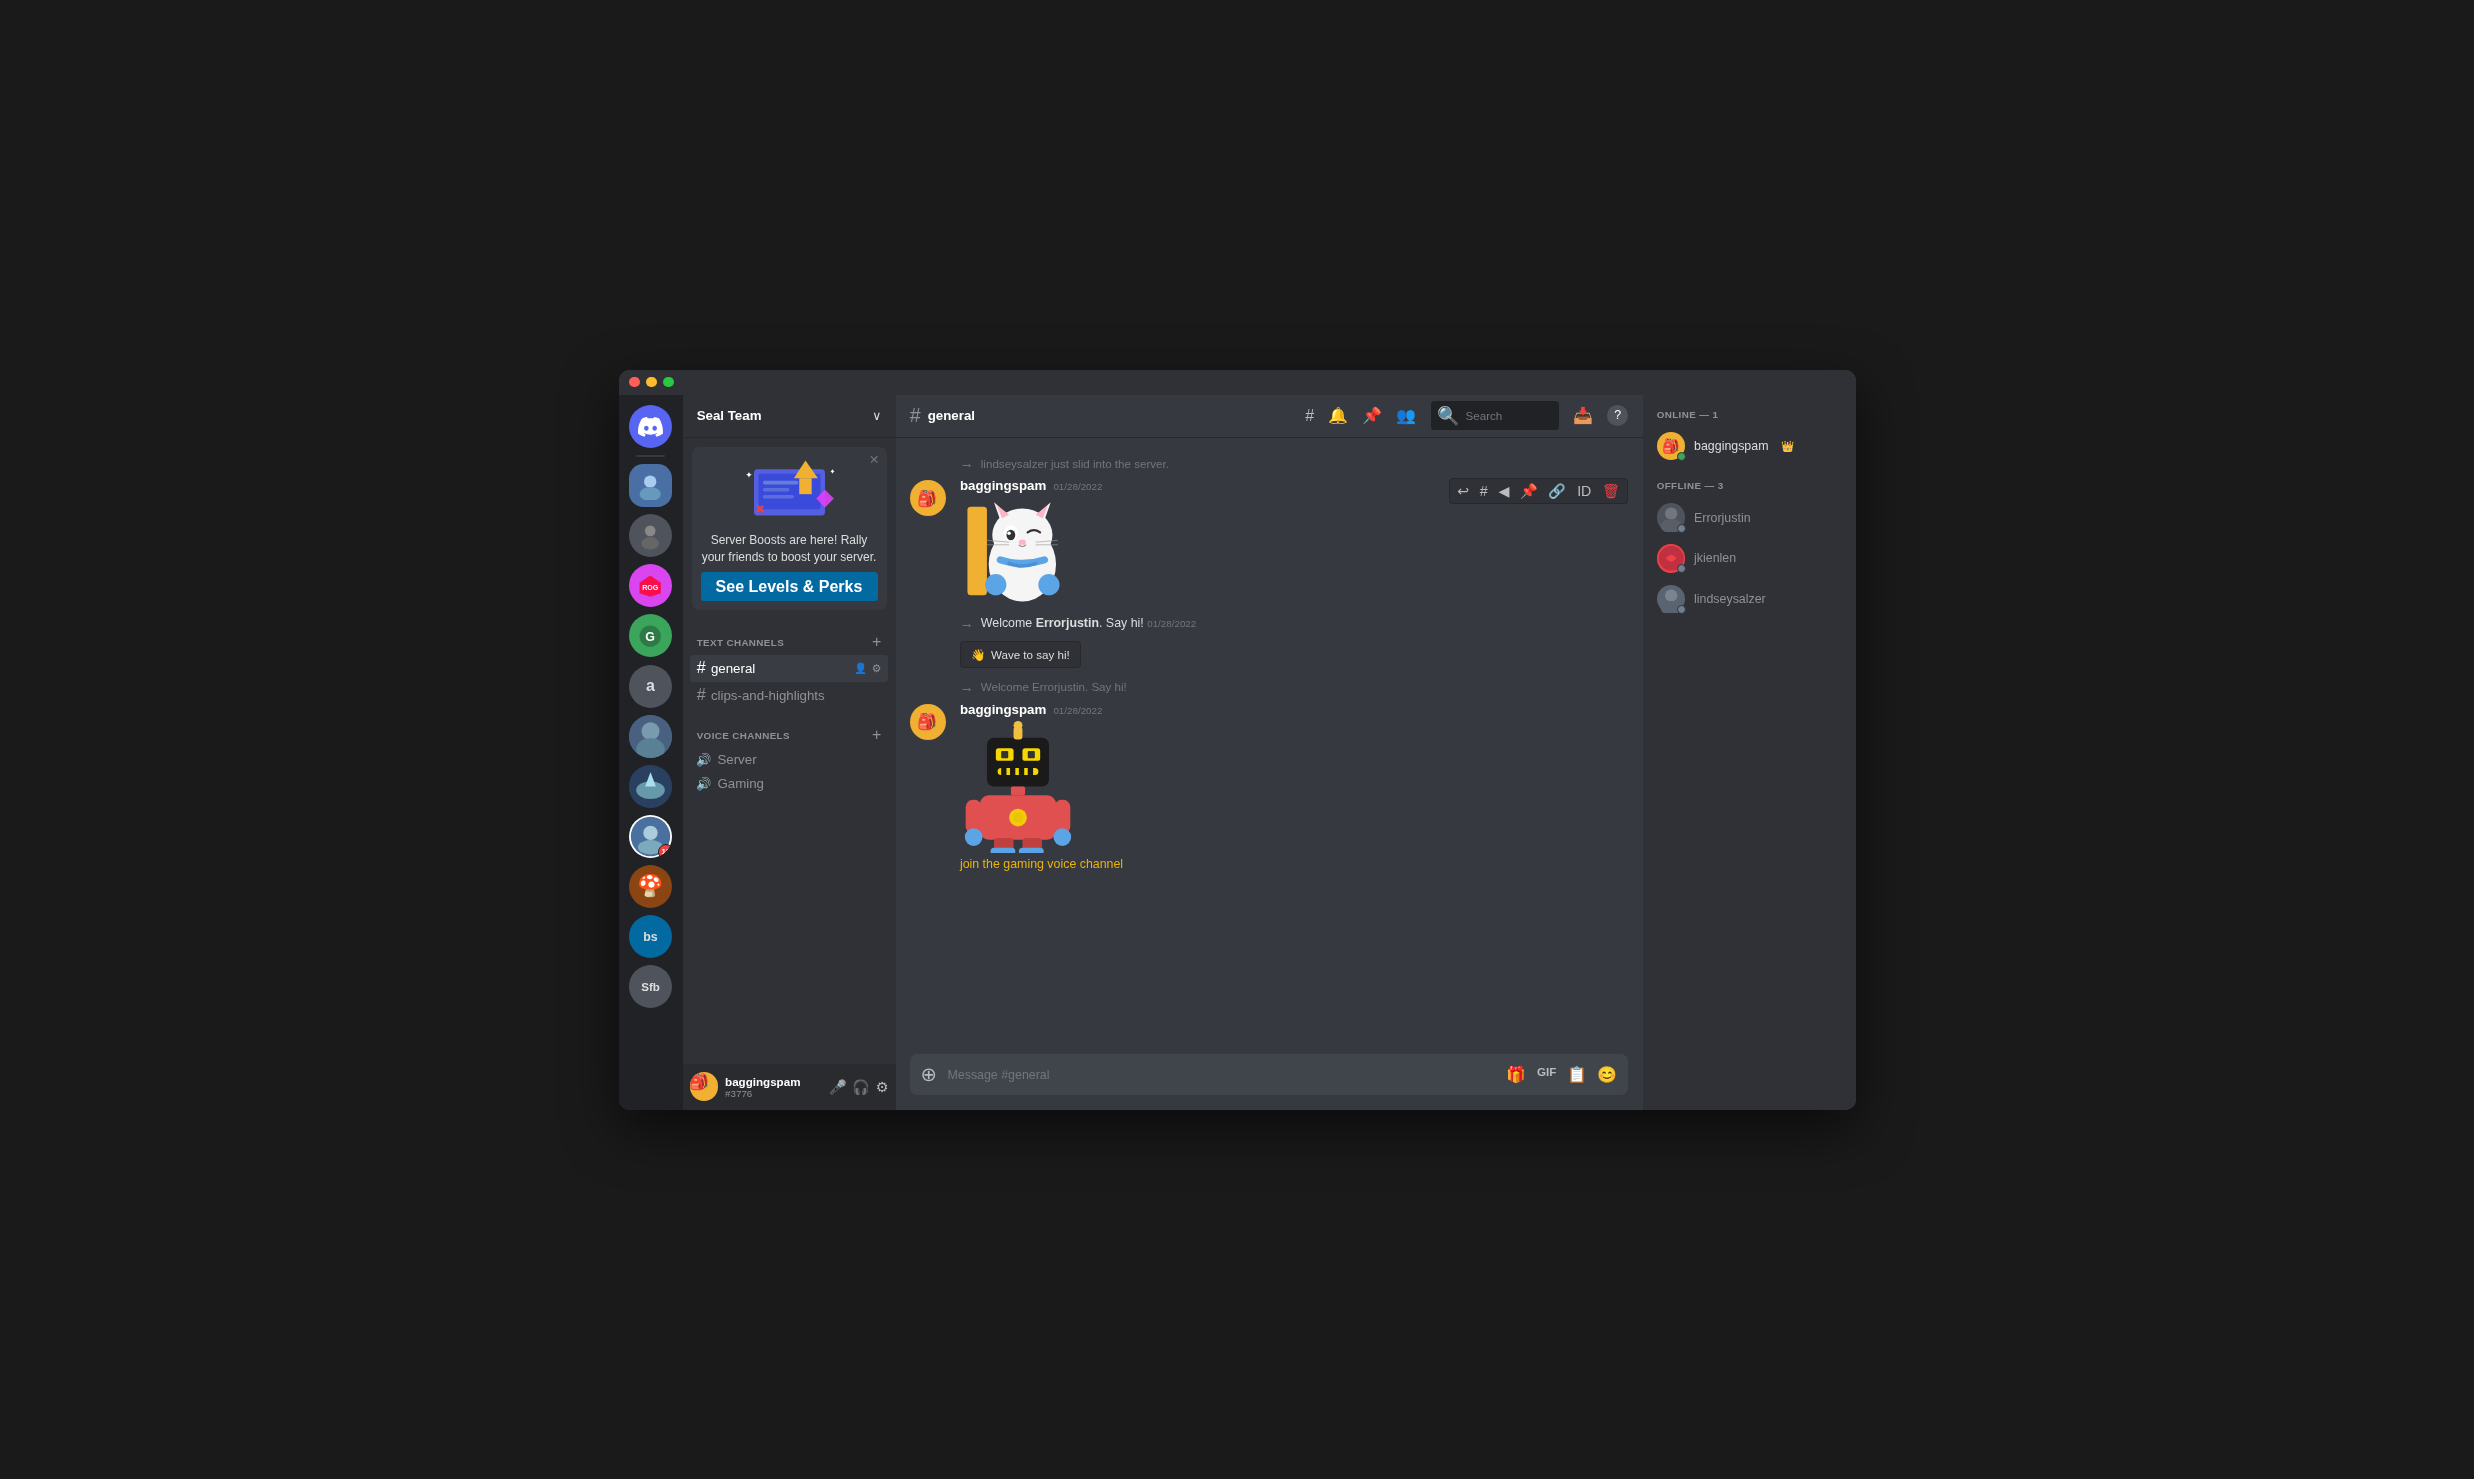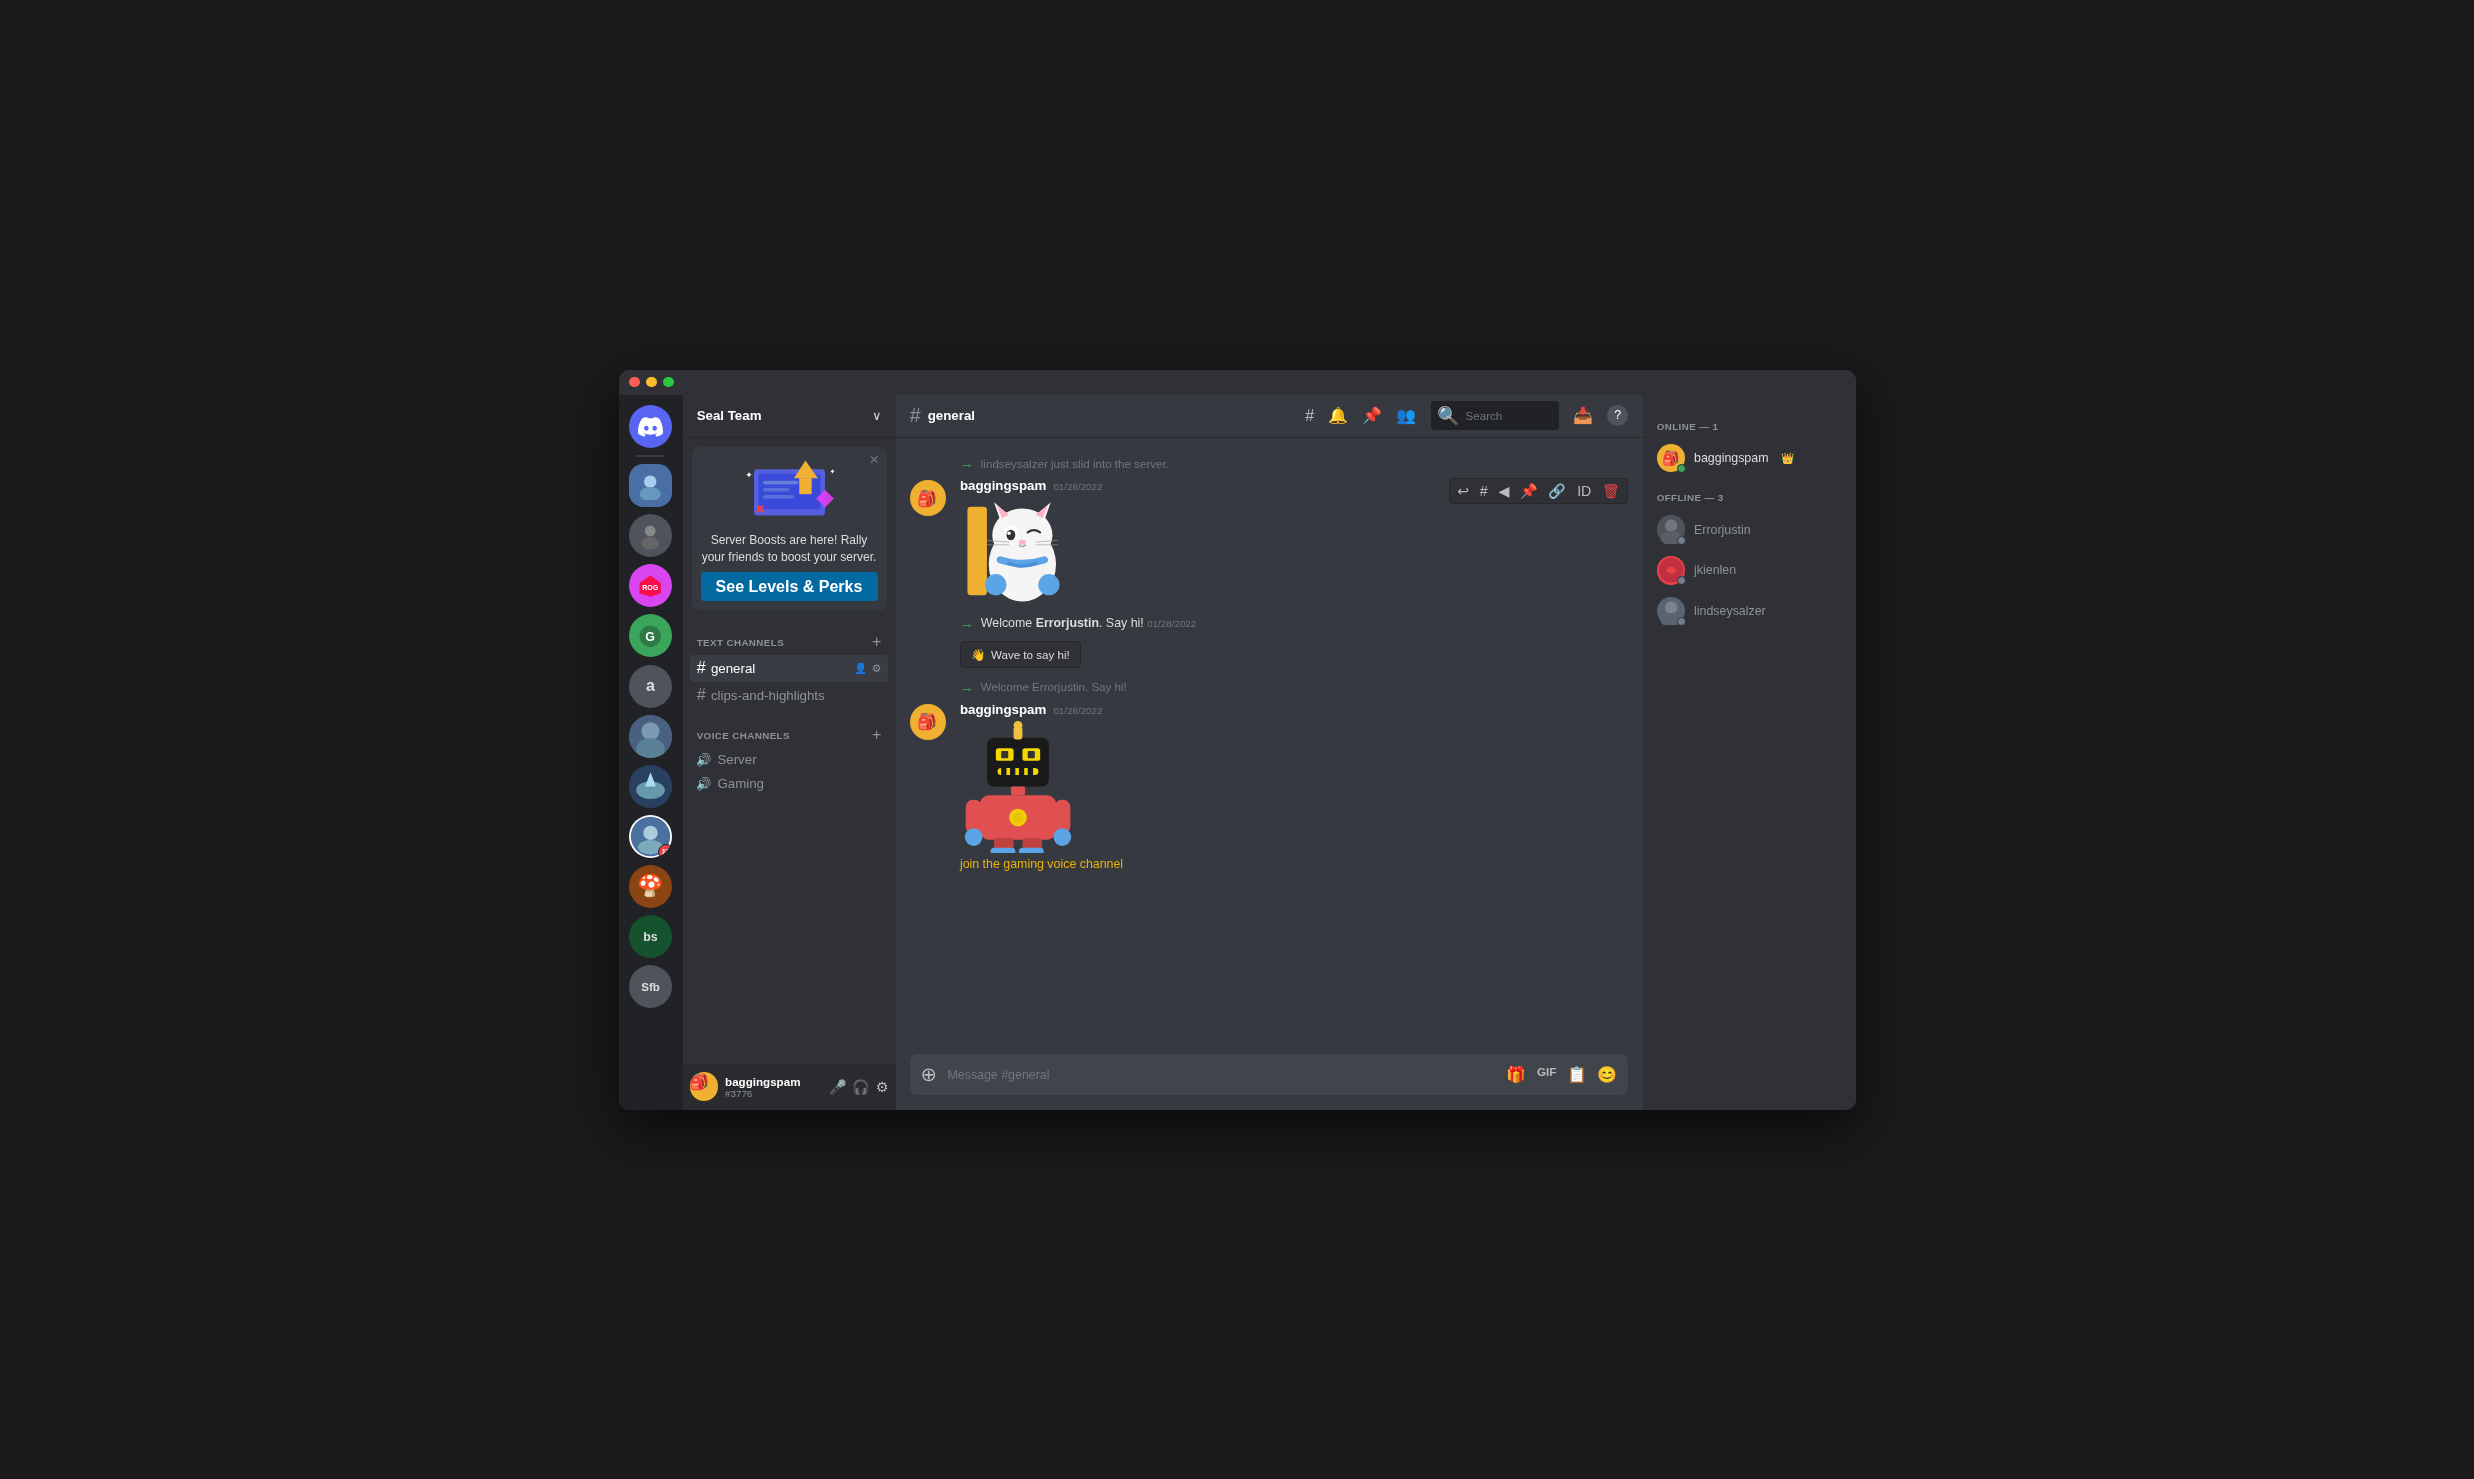--- a/index.html
+++ b/index.html
@@ -386,21 +386,20 @@
     }
     .members-sidebar::-webkit-scrollbar { width: 3.6px; }
     .members-section-label {
       font-size: 9.8px;
       font-weight: 700;
       color: #8e9297;
       text-transform: uppercase;
       letter-spacing: 0.4px;
       padding: 0 7.1px;
       margin-bottom: 7.1px;
-      margin-top: 12px;
     }
     .member-item {
       display: flex;
       align-items: center;
       gap: 9px;
       padding: 5.3px 7.1px;
       border-radius: 3.6px;
       cursor: pointer;
       margin-bottom: 1.8px;
     }
@@ -517,21 +516,21 @@
         <svg width="43" height="43" viewBox="0 0 48 48">
           <circle cx="24" cy="24" r="22" fill="#4a70a0"></circle>
           <circle cx="24" cy="20" r="8" fill="#aaccdd"></circle>
           <ellipse cx="24" cy="36" rx="14" ry="8" fill="#7aaabb"></ellipse>
         </svg>
         <div class="badge" style="position:absolute;bottom:-1.8px;right:-1.8px;background:#ed4245;color:white;font-size:8px;font-weight:bold;width:16px;height:16px;border-radius:50%;display:flex;align-items:center;justify-content:center;border:1.8px solid #202225;">11</div>
       </div>
       <div class="server-icon" style="background:#8b4513;">
         <span style="font-size:21.3px;">🍄</span>
       </div>
-      <div class="server-icon" style="background:#14532d;align-items:center;">
+      <div class="server-icon" style="background:#0369a1;align-items:center;">
         <span style="color:#dcddde;font-size:12.4px;font-weight:600;">bs</span>
       </div>
       <div class="server-icon" style="background:#4f545c;">
         <span style="color:#dcddde;font-size:11.6px;font-weight:600;">Sfb</span>
       </div>
     </div>
 
     <div class="channel-sidebar">
       <div class="server-header">
         <span class="server-name">Seal Team</span>

